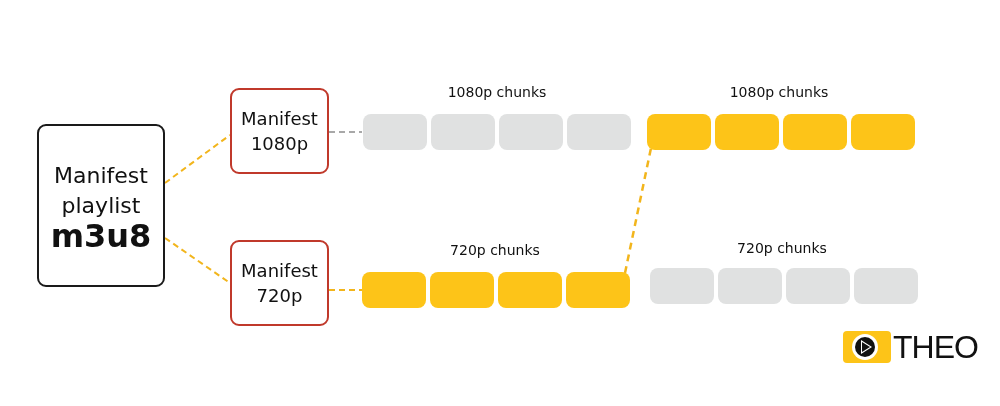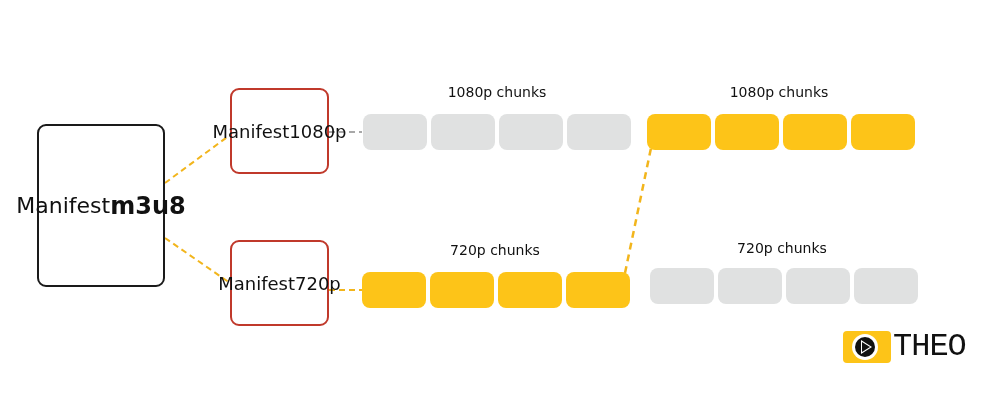--- a/index.html
+++ b/index.html
@@ -1,47 +1,48 @@
 <!DOCTYPE html>
 <html><head>
 <meta charset="utf-8">
 <style>
   html, body { margin:0; padding:0; background:#ffffff; }
   body { width:1000px; height:406px; position:relative; overflow:hidden;
          font-family:"DejaVu Sans", sans-serif; color:#111; }
   svg.links { position:absolute; left:0; top:0; width:1000px; height:406px; }
-  .box { position:absolute; box-sizing:border-box; display:flex; flex-direction:row;
+  .box { position:absolute; box-sizing:border-box; display:flex; flex-direction:column;
          align-items:center; justify-content:center; text-align:center; background:#fff; }
   .main-box { left:37px; top:124px; width:128px; height:163px; border:2px solid #1a1a1a;
               border-radius:9px; font-size:22px; line-height:30px; }
-  .main-box .bold { font-weight:bold; font-size:24px; }
+  .main-box .bold { font-weight:bold; font-size:32px; }
   .sub-box { width:99px; height:86px; border:2px solid #c0392b; border-radius:9px;
              font-size:18px; line-height:25px; }
   .label { position:absolute; font-size:14px; white-space:nowrap; transform:translateX(-50%); }
   .chunk { position:absolute; width:64px; height:36px; border-radius:8px; }
   .chunk.gray { background:#e0e1e1; }
   .chunk.yellow { background:#fdc418; }
   .logo { position:absolute; left:843px; top:331px; display:flex; align-items:center; }
   .logo-mark { width:48px; height:32px; background:#fdc418; border-radius:4px; position:relative; }
-  .logo-text { font-family:Liberation Mono, monospace; font-size:32px; letter-spacing:-1px;
+  .logo-text { font-family:Liberation Sans, sans-serif; font-size:32px; letter-spacing:-1px;
                color:#111; margin-left:2px; line-height:32px; }
 </style>
 </head>
 <body>
 
 <svg class="links">
   <line x1="165" y1="183" x2="230" y2="135" stroke="#f2b51c" stroke-width="2" stroke-dasharray="6,4"></line>
   <line x1="165" y1="238" x2="230" y2="283" stroke="#f2b51c" stroke-width="2" stroke-dasharray="6,4"></line>
   <line x1="329" y1="132" x2="362" y2="132" stroke="#a8a8a8" stroke-width="2" stroke-dasharray="6,4"></line>
   <line x1="329" y1="290" x2="362" y2="290" stroke="#f2b51c" stroke-width="2" stroke-dasharray="6,4"></line>
   <line x1="625" y1="273" x2="651" y2="148" stroke="#f2b51c" stroke-width="2.5" stroke-dasharray="7,5"></line>
 </svg>
 
 <div class="box main-box">
   <div>Manifest</div>
+  <div>playlist</div>
   <div class="bold">m3u8</div>
 </div>
 
 <div class="box sub-box" style="left:230px; top:88px;">
   <div>Manifest</div>
   <div>1080p</div>
 </div>
 
 <div class="box sub-box" style="left:230px; top:240px;">
   <div>Manifest</div>

